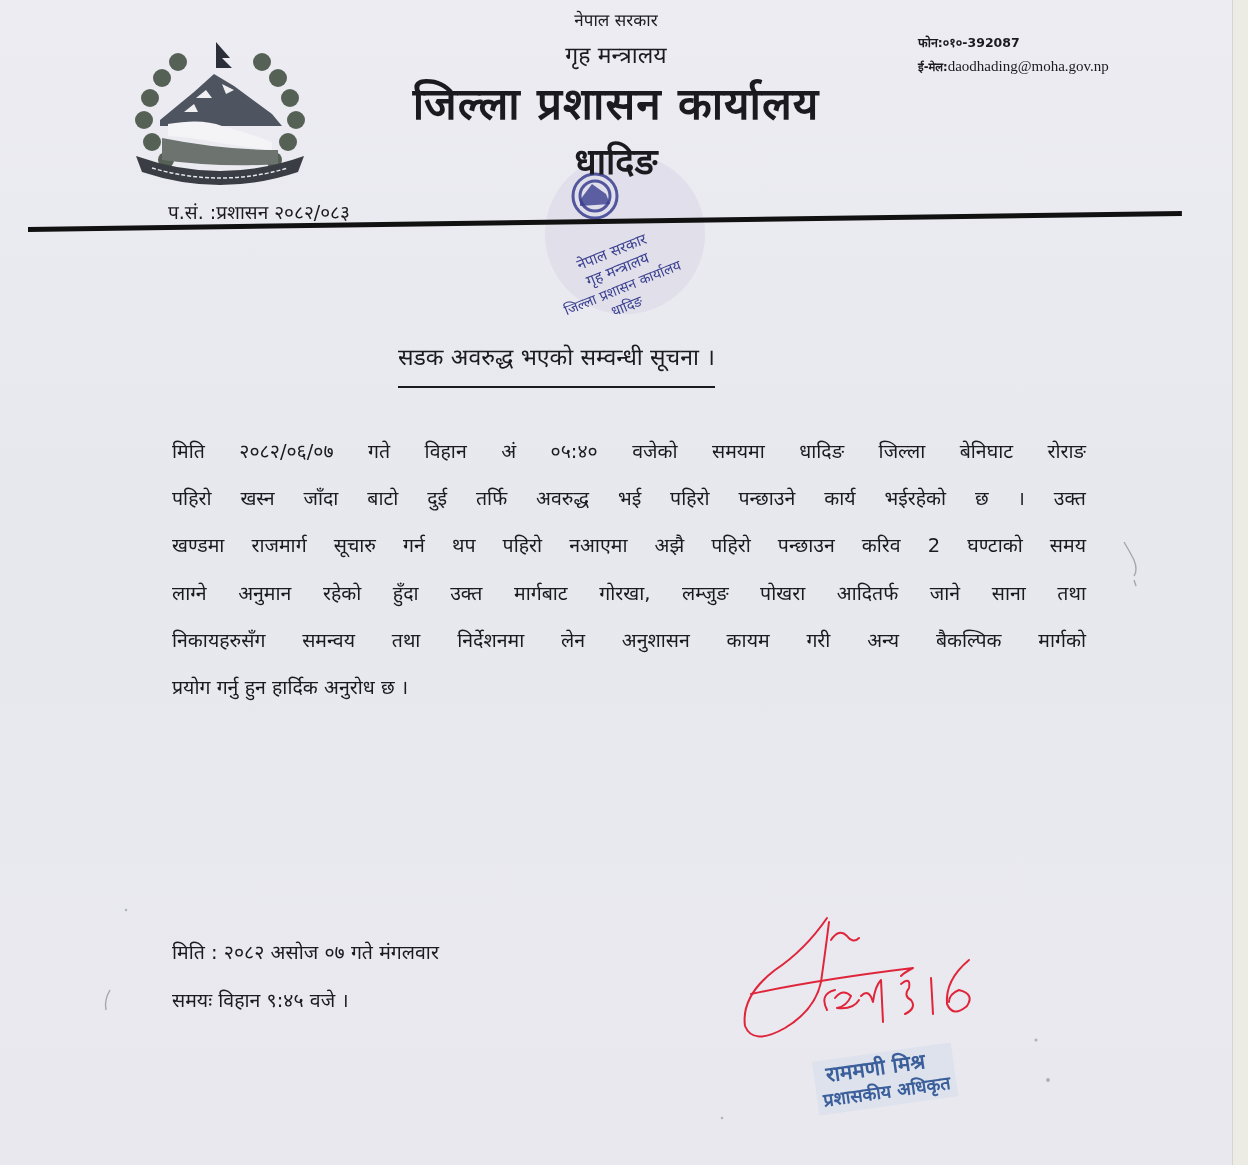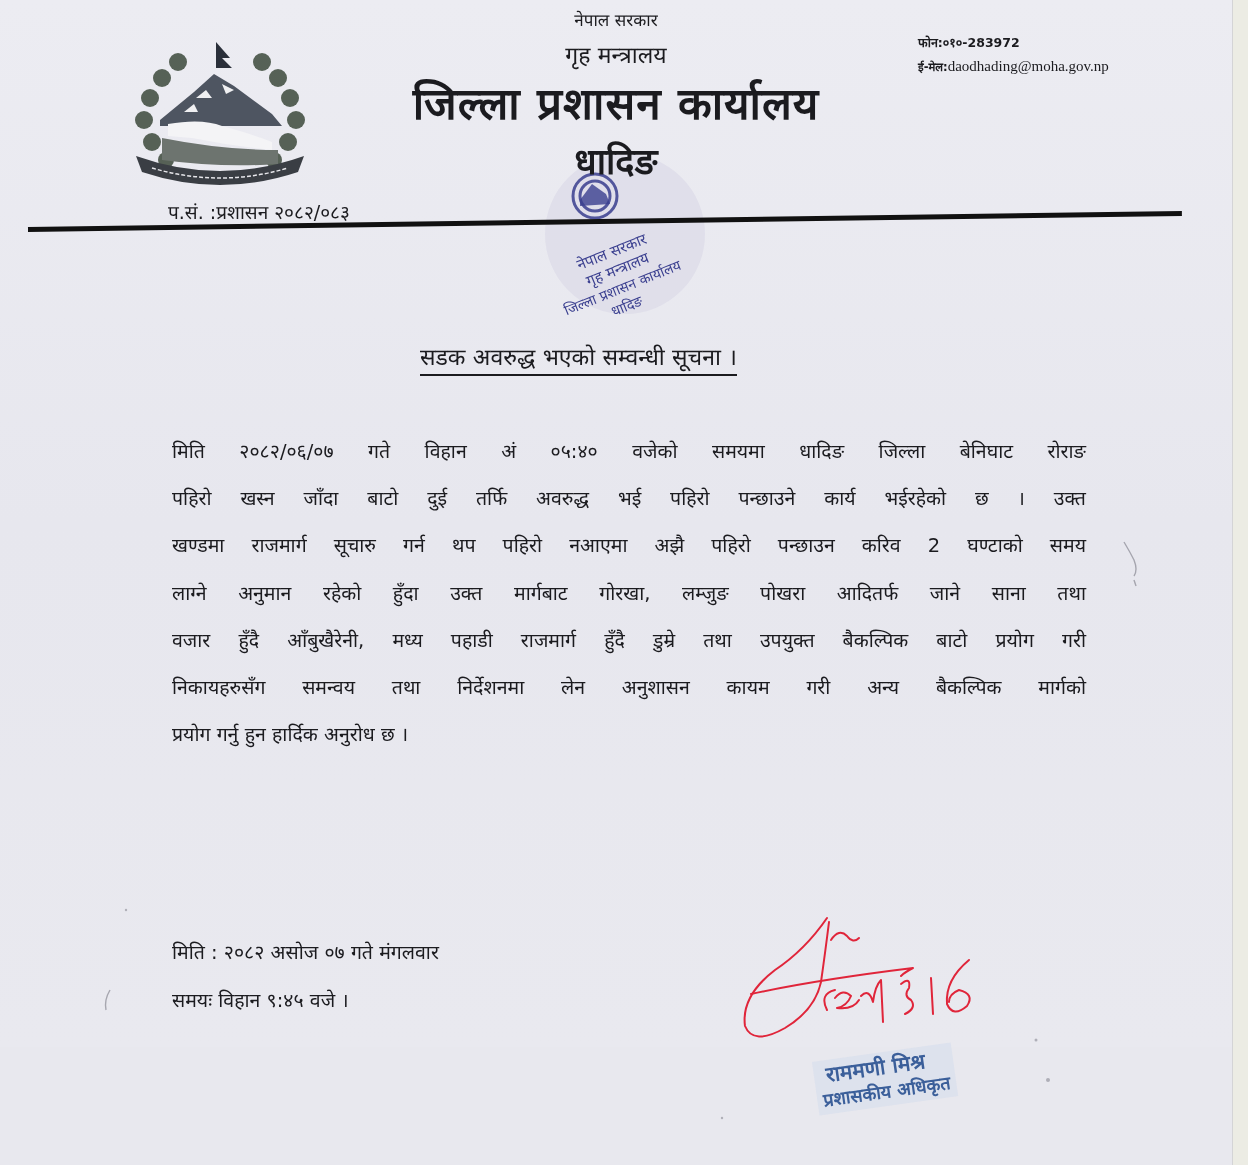--- a/index.html
+++ b/index.html
@@ -39,22 +39,22 @@
     .divider {
       left: 28px; top: 227px; width: 1154px; height: 5px; background: #111;
       transform-origin: left center; transform: rotate(-0.8deg);
     }
 
     
     .stamp { left: 540px; top: 148px; width: 170px; height: 168px; }
 
     
     .subject {
-      left: 420px; top: 342px; font-size: 23px;
-      border-bottom: 2px solid #1b1b1f; padding-bottom: 2px; line-height: 30px;
+      left: 398px; top: 342px; font-size: 23px;
+      border-bottom: 2px solid #1b1b1f; padding-bottom: 14px; line-height: 30px;
     }
 
     
     .body-text {
       position: absolute; left: 172px; top: 428px; width: 914px;
       font-size: 19.5px; line-height: 47.2px;
     }
     .body-line { display: block; text-align: justify; text-align-last: justify; white-space: nowrap; }
     .body-line.last { text-align-last: left; }
 
@@ -120,35 +120,34 @@
     </g>
     <path d="M40 52 L52 36 L66 46 L70 56 L40 58 Z" fill="#3a3f8f" opacity="0.8"></path>
     <text x="36" y="104" font-size="15" fill="#3a3f8f" font-family="DejaVu Sans, sans-serif" transform="rotate(-22 85 104)">नेपाल सरकार</text>
     <text x="46" y="124" font-size="15" fill="#3a3f8f" font-family="DejaVu Sans, sans-serif" transform="rotate(-22 85 124)">गृह मन्त्रालय</text>
     <text x="22" y="144" font-size="14" fill="#3a3f8f" font-family="DejaVu Sans, sans-serif" transform="rotate(-22 85 144)">जिल्ला प्रशासन कार्यालय</text>
     <text x="72" y="160" font-size="14" fill="#3a3f8f" font-family="DejaVu Sans, sans-serif" transform="rotate(-22 95 160)">धादिङ</text>
   </svg>
 
   <div class="abs center-x gov-4">धादिङ</div>
 
-  <div class="abs contact contact-phone">फोन:०१०-283972</div>
+  <div class="abs contact contact-phone">फोन:०१०-392087</div>
   <div class="abs contact contact-email"><span class="lbl">ई-मेल:</span><span>daodhading@moha.gov.np</span></div>
 
   <div class="abs ref">प.सं. :प्रशासन २०८२/०८३</div>
 
   <div class="abs divider"></div>
 
   <div class="abs subject">सडक अवरुद्ध भएको सम्वन्धी सूचना ।</div>
 
   <div class="body-text">
     <span class="body-line">मिति २०८२/०६/०७ गते विहान अं ०५:४० वजेको समयमा धादिङ जिल्ला बेनिघाट रोराङ</span>
     <span class="body-line">पहिरो खस्न जाँदा बाटो दुई तर्फि अवरुद्ध भई पहिरो पन्छाउने कार्य भईरहेको छ । उक्त</span>
     <span class="body-line">खण्डमा राजमार्ग सूचारु गर्न थप पहिरो नआएमा अझै पहिरो पन्छाउन करिव 2 घण्टाको समय</span>
     <span class="body-line">लाग्ने अनुमान रहेको हुँदा उक्त मार्गबाट गोरखा, लम्जुङ पोखरा आदितर्फ जाने साना तथा</span>
-    <span class="body-line">वजार हुँदै आँबुखैरेनी, मध्य पहाडी राजमार्ग हुँदै डुम्रे तथा उपयुक्त बैकल्पिक बाटो प्रयोग गरी</span>
     <span class="body-line">निकायहरुसँग समन्वय तथा निर्देशनमा लेन अनुशासन कायम गरी अन्य बैकल्पिक मार्गको</span>
     <span class="body-line last">प्रयोग गर्नु हुन हार्दिक अनुरोध छ ।</span>
   </div>
 
   <div class="abs date-line">मिति : २०८२ असोज ०७ गते मंगलवार</div>
   <div class="abs time-line">समयः विहान ९:४५ वजे ।</div>
 
   <svg class="abs signature" viewBox="0 0 275 135">
     <g fill="none" stroke="#e0253a" stroke-width="2" stroke-linecap="round" stroke-linejoin="round">
       <path d="M92 8 Q70 40 40 60 Q6 86 10 116 Q18 136 50 118 Q80 100 86 72 Q90 44 94 12"></path>

